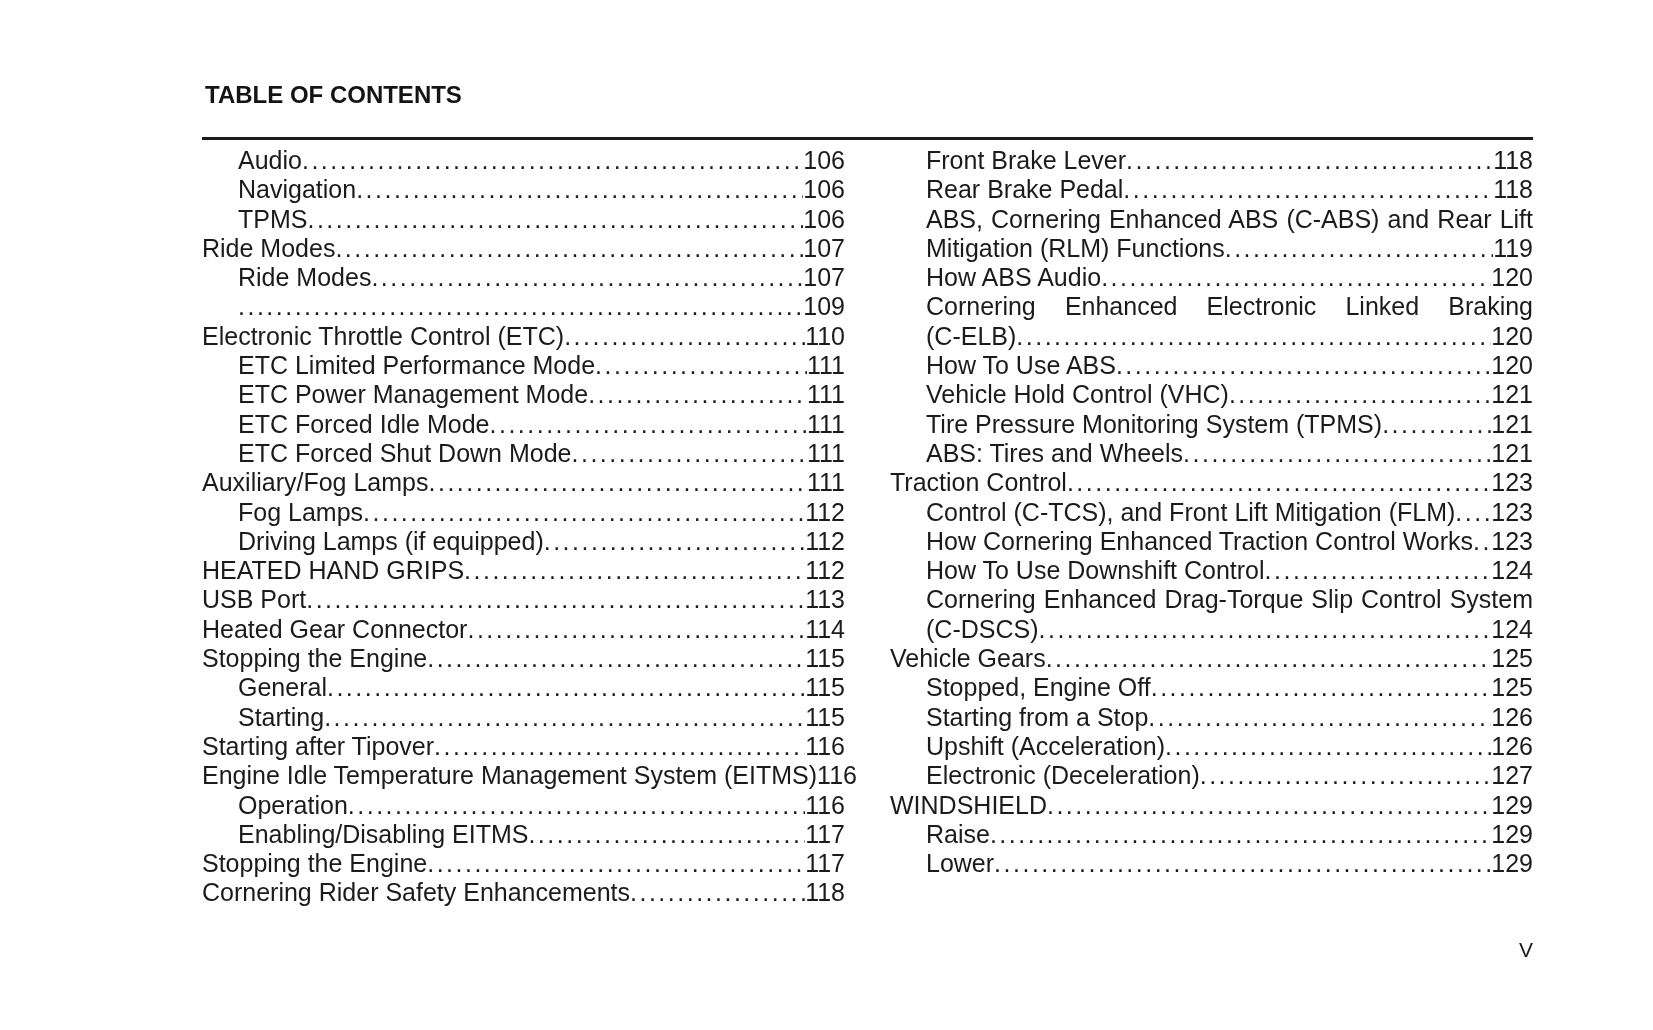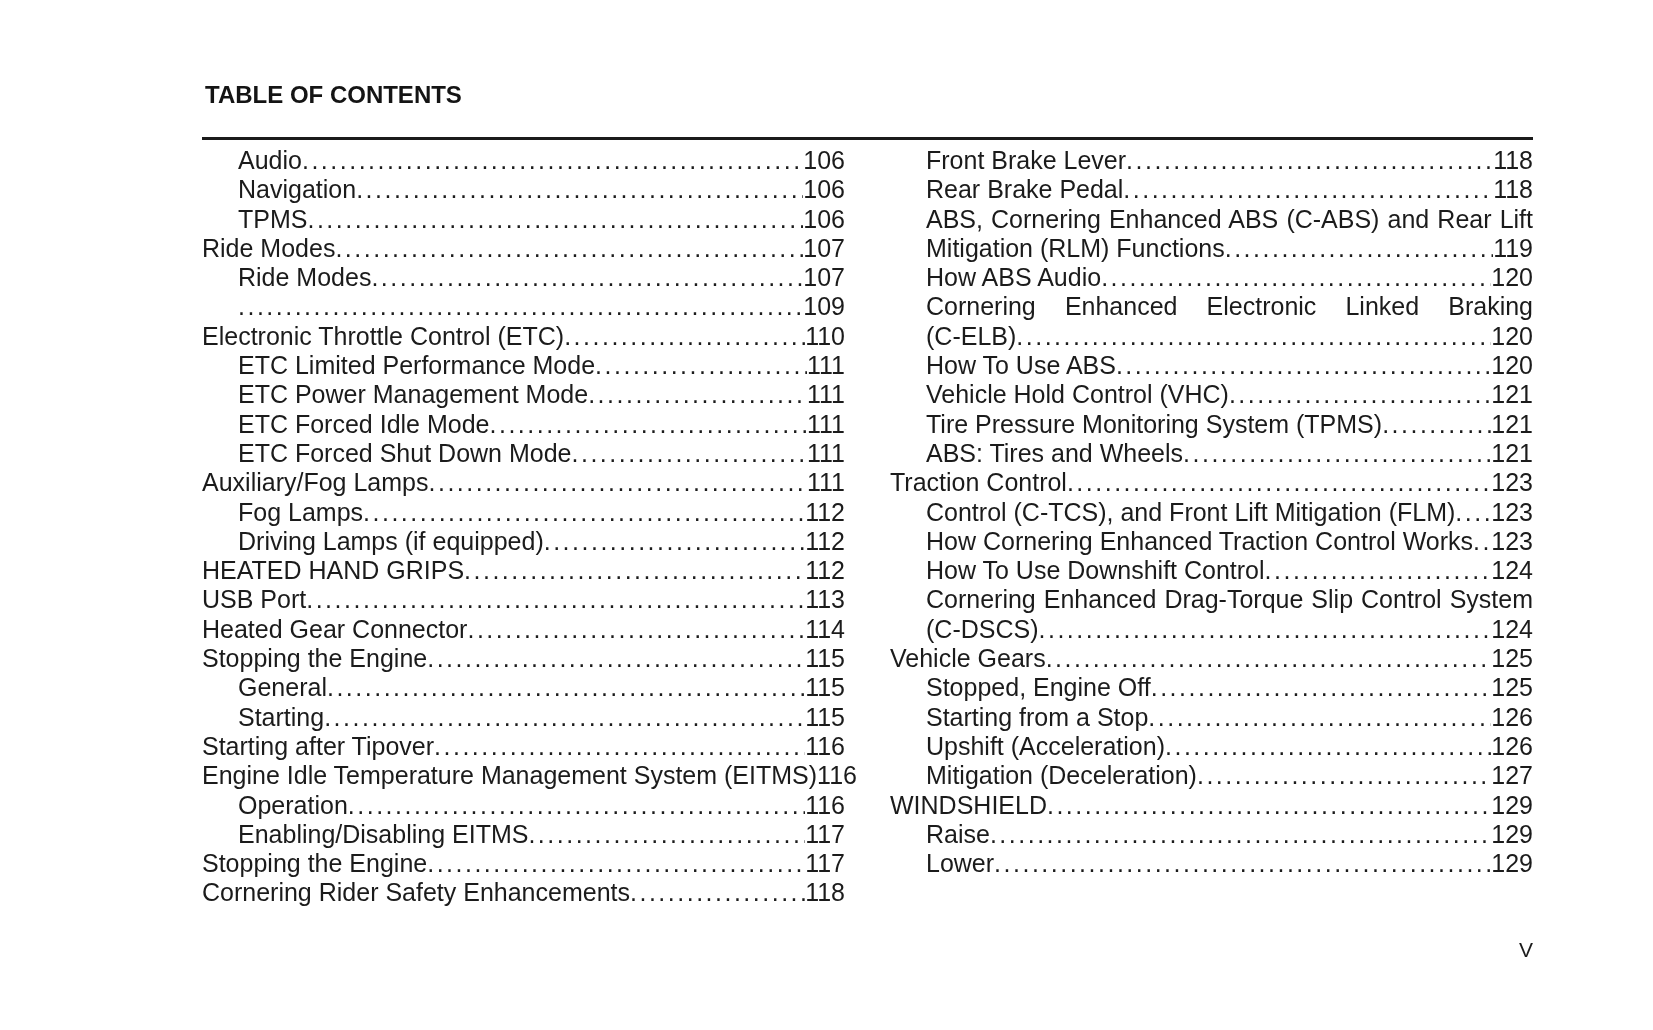--- a/index.html
+++ b/index.html
@@ -312,21 +312,21 @@
         <span class="label">Starting from a Stop</span>
         <span class="dots"></span>
         <span class="pagenum">126</span>
       </div>
       <div class="row indent1">
         <span class="label">Upshift (Acceleration)</span>
         <span class="dots"></span>
         <span class="pagenum">126</span>
       </div>
       <div class="row indent1">
-        <span class="label">Mitigation (Deceleration)</span>
+        <span class="label">Electronic (Deceleration)</span>
         <span class="dots"></span>
         <span class="pagenum">127</span>
       </div>
       <div class="row">
         <span class="label">WINDSHIELD</span>
         <span class="dots"></span>
         <span class="pagenum">129</span>
       </div>
       <div class="row indent1">
         <span class="label">Raise</span>

